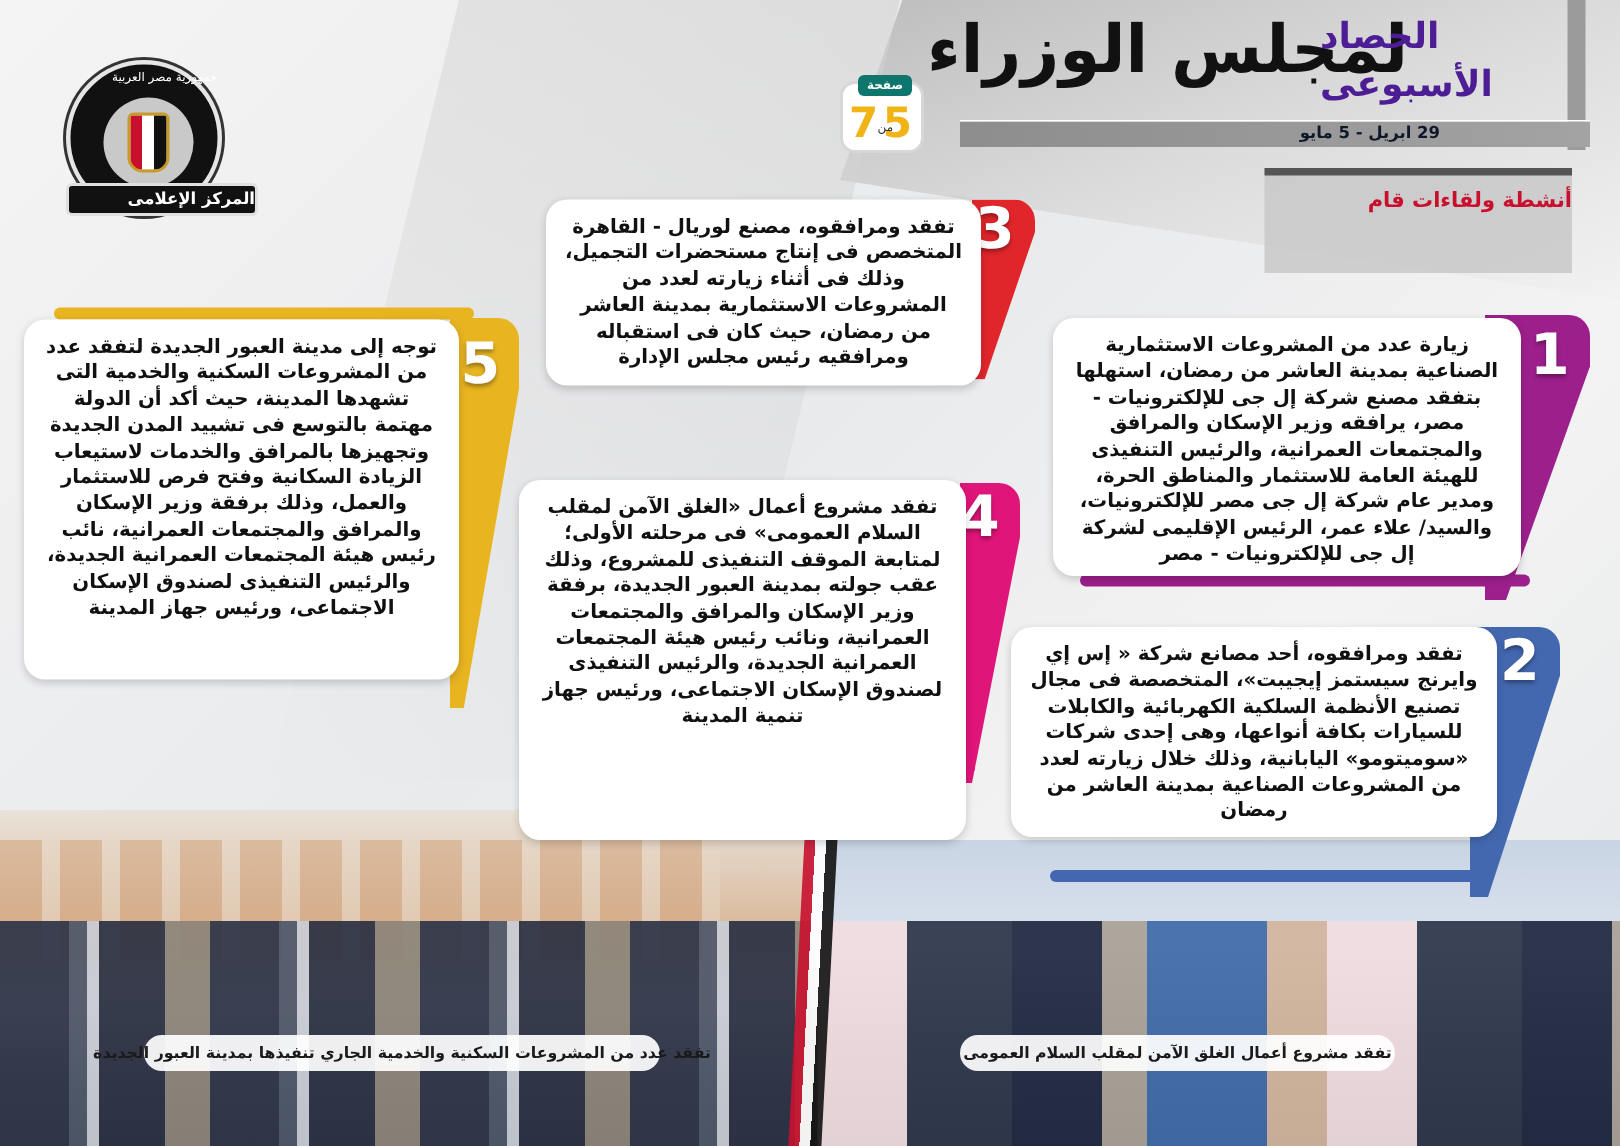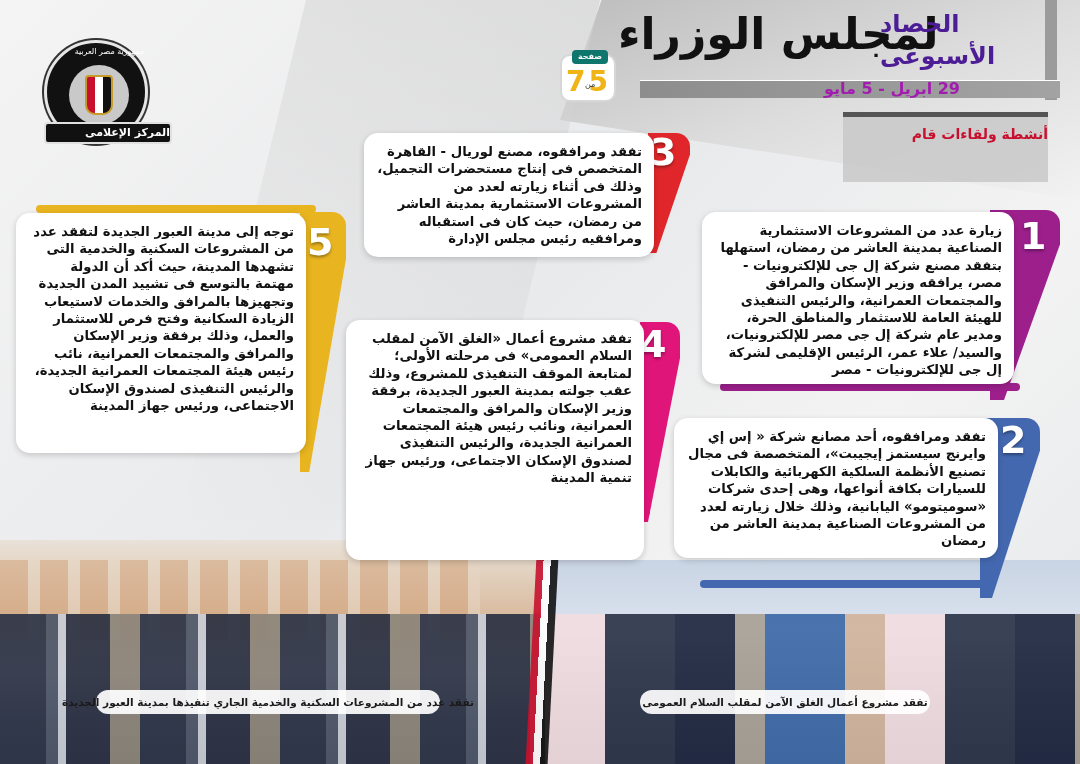--- a/index.html
+++ b/index.html
@@ -15,40 +15,40 @@
   .crowd.l{left:0;width:540px}
   .crowd.r{left:545px;width:535px;background:repeating-linear-gradient(90deg,#f2dde1 0 60px,#2c3449 60px 130px,#1f2740 130px 190px,#a9a196 190px 220px,#3e6aa8 220px 300px,#d2b59c 300px 340px)}
   .flag{position:absolute;left:532px;top:520px;width:22px;height:244px;background:linear-gradient(90deg,#c8102e 0 33%,#fff 33% 66%,#111 66% 100%);transform:skewX(-3deg);opacity:.9}
   .caption{position:absolute;height:24px;top:690px;background:rgba(255,255,255,.92);border-radius:12px;display:flex;align-items:center;justify-content:center;font-weight:bold;font-size:10.5px;color:#1a1a1a;white-space:nowrap;padding:0 14px}
   .cap-left{left:96px;width:344px}
   .cap-right{left:640px;width:290px}
 
   .header-title{position:absolute;top:8px;left:618px;font-size:44px;font-weight:bold;color:#111;letter-spacing:-1px;font-family:"DejaVu Sans",sans-serif}
   .header-sub{position:absolute;top:8px;left:880px;width:150px;text-align:left;font-size:24px;font-weight:bold;color:#4c1d95;line-height:32px}
   .date-bar{position:absolute;top:80px;left:640px;width:420px;height:18px;background:linear-gradient(90deg,#8d8d8d,#a3a3a3);border-top:1px solid #fff}
-  .date-text{position:absolute;top:80px;left:790px;width:170px;text-align:right;font-size:16px;color:#a21caf;font-weight:bold;line-height:18px}
+  .date-text{position:absolute;top:80px;left:790px;width:170px;text-align:right;font-size:11px;color:#0f172a;font-weight:bold;line-height:18px}
   .vline{position:absolute;left:1045px;top:0;width:12px;height:100px;background:#9b9b9b}
 
   .page-badge{position:absolute;left:560px;top:54px;width:56px;height:48px;border:2px solid #d7d7d7;border-radius:10px;background:#fff}
   .page-badge .lbl{position:absolute;top:-6px;left:10px;width:36px;height:14px;background:#0f766e;color:#fff;font-size:8px;text-align:center;line-height:14px;border-radius:4px;font-weight:bold}
   .page-badge .cur{position:absolute;right:6px;top:10px;font-size:28px;font-weight:bold;color:#f1b417;line-height:32px}
   .page-badge .sep{position:absolute;left:23px;top:24px;font-size:8px;color:#333}
   .page-badge .tot{position:absolute;left:4px;top:10px;font-size:28px;font-weight:bold;color:#f1b417;line-height:32px}
 
   .logo{position:absolute;left:44px;top:40px;width:104px;height:104px;border-radius:50%;background:#111;border:3px solid #e6e6e6;box-shadow:0 0 0 2px #333}
   .logo-inner{position:absolute;left:22px;top:22px;width:60px;height:60px;border-radius:50%;background:#c9c9c9}
   .eagle{position:absolute;left:16px;top:10px;width:28px;height:40px;background:linear-gradient(90deg,#c8102e 0 33%,#fff 33% 66%,#111 66% 100%);border:2px solid #c89a2a;border-radius:4px 4px 10px 10px}
   .logo-ring-top{position:absolute;top:4px;left:0;width:100%;text-align:right;font-size:8px;color:#fff;font-weight:normal}
   .logo-ring-bot{position:absolute;bottom:10px;left:0;width:100%;text-align:center;font-size:8px;color:#fff;font-weight:bold}
   .logo-banner{position:absolute;left:44px;top:122px;width:128px;height:22px;background:#111;border:2px solid #e0e0e0;border-radius:4px;color:#fff;font-size:11px;font-weight:bold;text-align:right;line-height:18px}
 
   .section-heading{position:absolute;left:843px;top:112px;width:205px;height:70px;background:rgba(200,200,200,.85);border-top:5px solid #555}
   .section-heading div{text-align:right;color:#c8102e;font-size:14px;font-weight:bold;line-height:26px;padding-top:4px}
 
-  .card{position:absolute;background:#fff;border-radius:14px;box-shadow:0 2px 6px rgba(0,0,0,.18);padding:10px 12px;font-size:13.2px;line-height:17.4px;font-weight:bold;color:#111;text-align:right;direction:rtl}
+  .card{position:absolute;background:#fff;border-radius:14px;box-shadow:0 2px 6px rgba(0,0,0,.18);padding:10px 12px;font-size:13.2px;line-height:17.4px;font-weight:bold;color:#111;text-align:center;direction:rtl}
   .tab{position:absolute;border-radius:0 14px 14px 0;clip-path:polygon(0 0,100% 0,100% 18%,20% 100%,0 100%)}
   .tab-under{position:absolute;height:8px;border-radius:6px}
   .num{position:absolute;color:#fff;font-size:38px;font-weight:bold;font-family:"DejaVu Sans",sans-serif;text-shadow:0 2px 3px rgba(0,0,0,.35)}
 </style>
 </head>
 <body>
 
 <div class="bg-shape bg1"></div>
 <div class="bg-shape bg2"></div>
 

